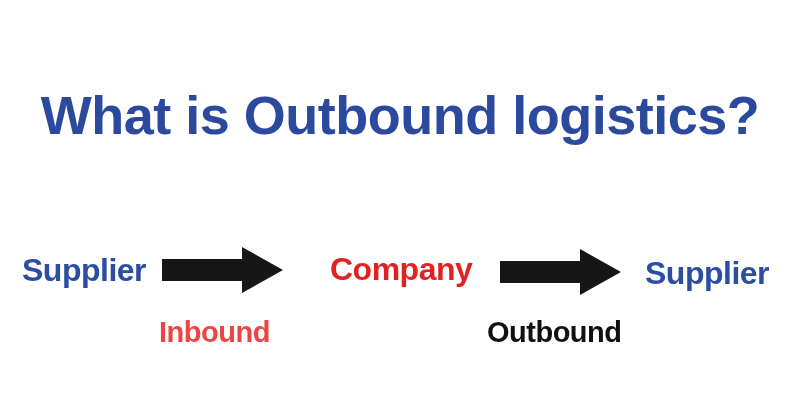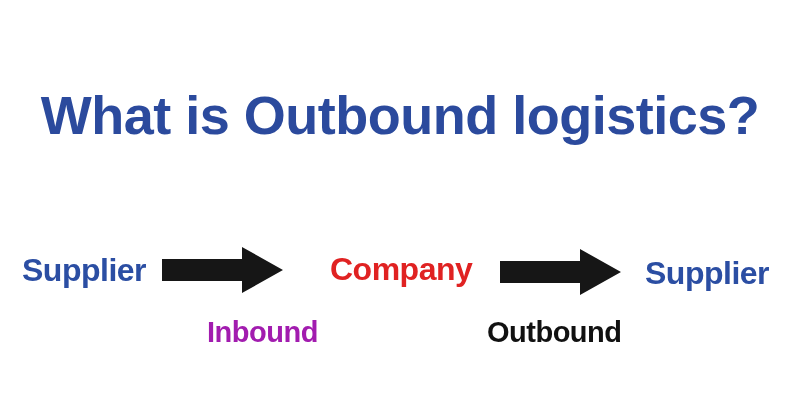--- a/index.html
+++ b/index.html
@@ -74,18 +74,18 @@
     </svg>
 
     <span class="node node-company" style="color: rgb(224, 34, 34);">Company</span>
 
     <svg class="arrow arrow-outbound" viewBox="0 0 121 46">
       <polygon points="0,12 80,12 80,0 121,23 80,46 80,34 0,34" style="fill: rgb(22, 22, 22);"></polygon>
     </svg>
 
     <span class="node node-customer" style="color: rgb(43, 78, 163);">Supplier</span>
 
-    <span class="flow-label flow-inbound" style="color: #a21caf; margin-left: 48px;">Inbound</span>
+    <span class="flow-label flow-inbound" style="color: #ef4444;">Inbound</span>
 
     <span class="flow-label flow-outbound" style="color: rgb(17, 17, 17);">Outbound</span>
 
   </div>
 </div>
 
 </body></html>

